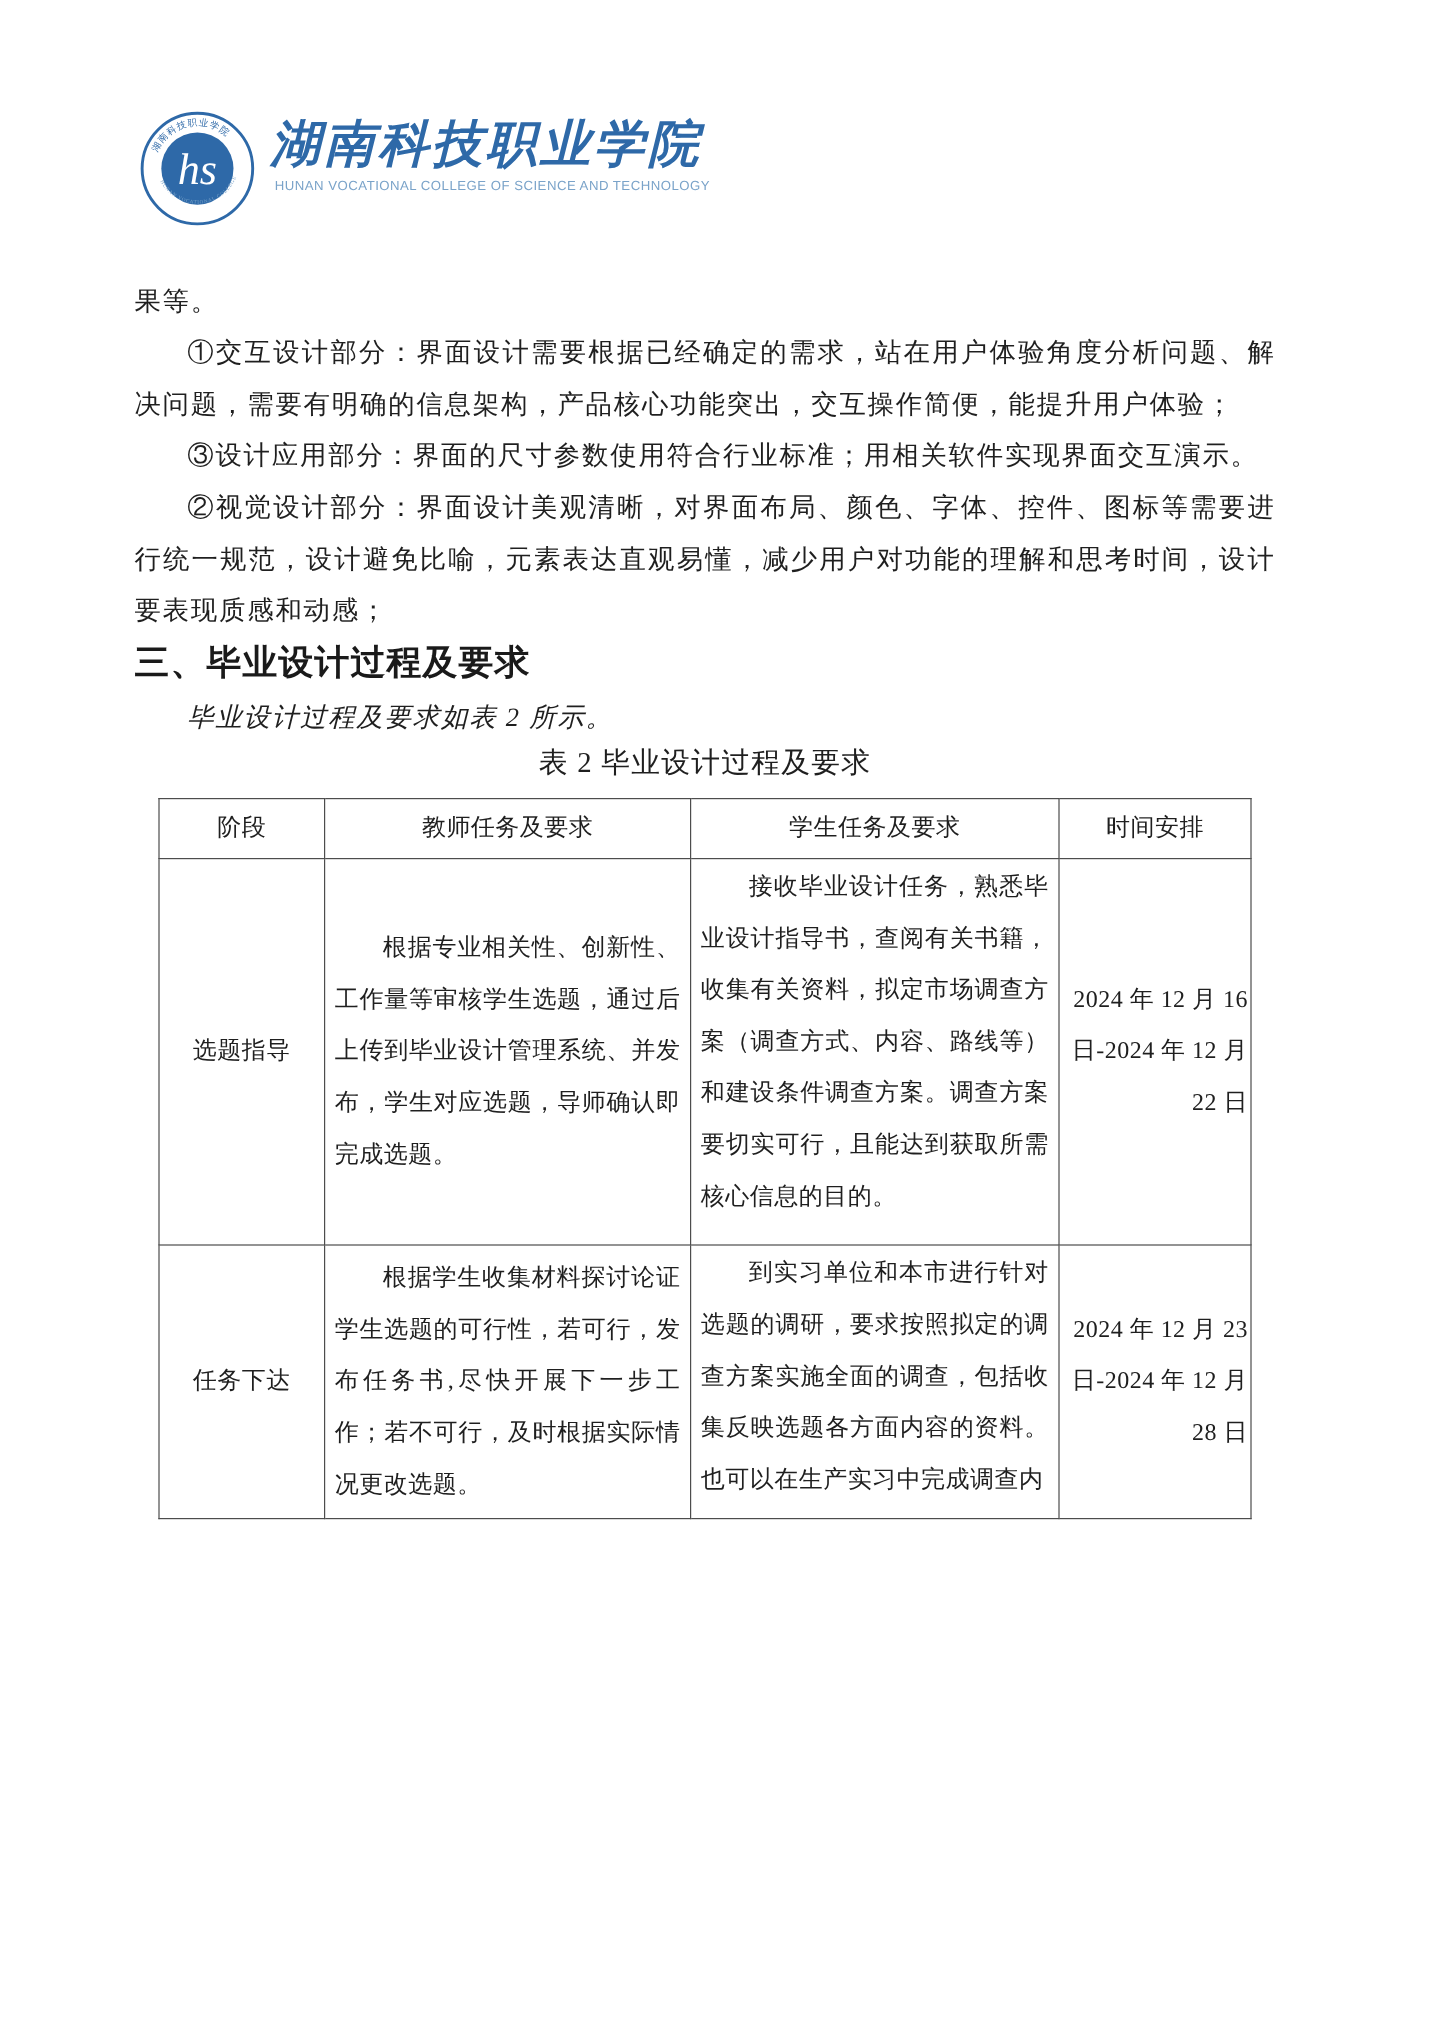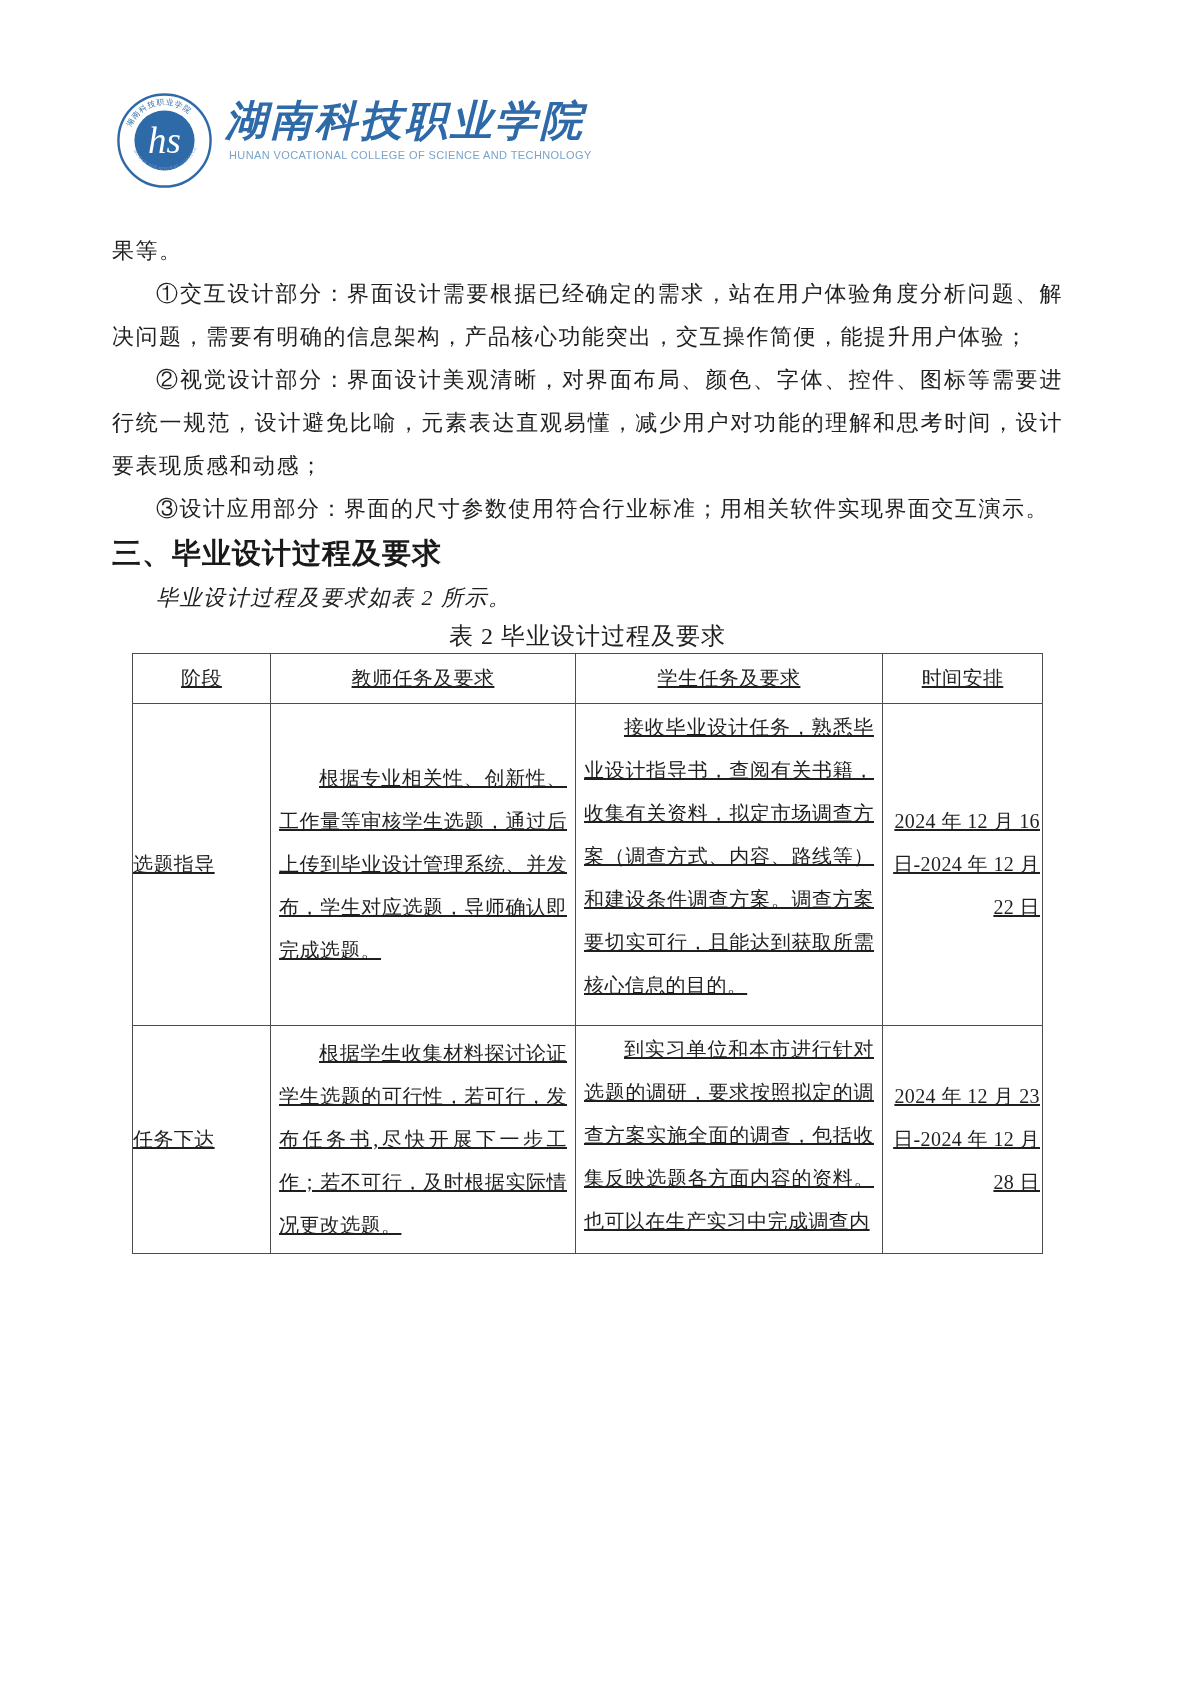--- a/index.html
+++ b/index.html
@@ -82,39 +82,38 @@
     line-height:34px;
     letter-spacing:1px;
   }
 
   
   table.process {
     border-collapse:collapse;
     table-layout:fixed;
     width:910px;
     margin-left:20px;
-    margin-top:0;
-    text-decoration:underline;
+    margin-top:12px;
   }
   table.process th, table.process td {
     border:1.5px solid #4d4d4d;
     font-size:20px;
     line-height:43px;
     letter-spacing:0.4px;
     font-weight:normal;
   }
   table.process th {
     height:50px;
     text-align:center;
     vertical-align:middle;
   }
   tr.row-1 { height:322px; }
   tr.row-2 { height:227px; }
   td.cell-stage {
-    text-align:left;
+    text-align:center;
     vertical-align:middle;
   }
   td.cell-teacher {
     text-align:justify;
     text-indent:2em;
     vertical-align:middle;
     padding:6px 8px;
   }
   td.cell-teacher.top { vertical-align:top; }
   td.cell-student {
@@ -150,22 +149,22 @@
     </svg>
     <div class="logo-text">
       <div class="logo-cn">湖南科技职业学院</div>
       <div class="logo-en">HUNAN VOCATIONAL COLLEGE OF SCIENCE AND TECHNOLOGY</div>
     </div>
   </div>
 
   <div class="content">
     <p>果等。</p>
     <p class="indent">①交互设计部分：界面设计需要根据已经确定的需求，站在用户体验角度分析问题、解决问题，需要有明确的信息架构，产品核心功能突出，交互操作简便，能提升用户体验；</p>
+    <p class="indent">③设计应用部分：界面的尺寸参数使用符合行业标准；用相关软件实现界面交互演示。</p>
     <p class="indent">②视觉设计部分：界面设计美观清晰，对界面布局、颜色、字体、控件、图标等需要进行统一规范，设计避免比喻，元素表达直观易懂，减少用户对功能的理解和思考时间，设计要表现质感和动感；</p>
-    <p class="indent">③设计应用部分：界面的尺寸参数使用符合行业标准；用相关软件实现界面交互演示。</p>
 
     <p class="heading">三、毕业设计过程及要求</p>
     <p class="intro">毕业设计过程及要求如表 2 所示。</p>
     <p class="caption">表 2  毕业设计过程及要求</p>
 
     <table class="process">
       <colgroup>
         <col style="width:138px">
         <col style="width:305px">
         <col style="width:307px">

